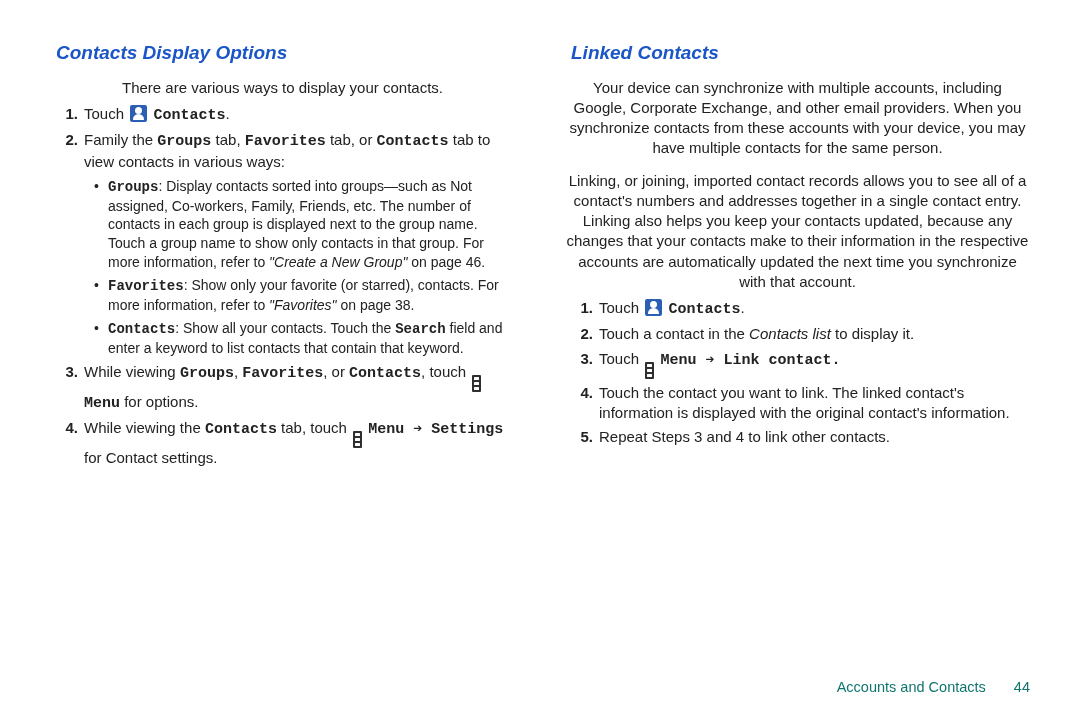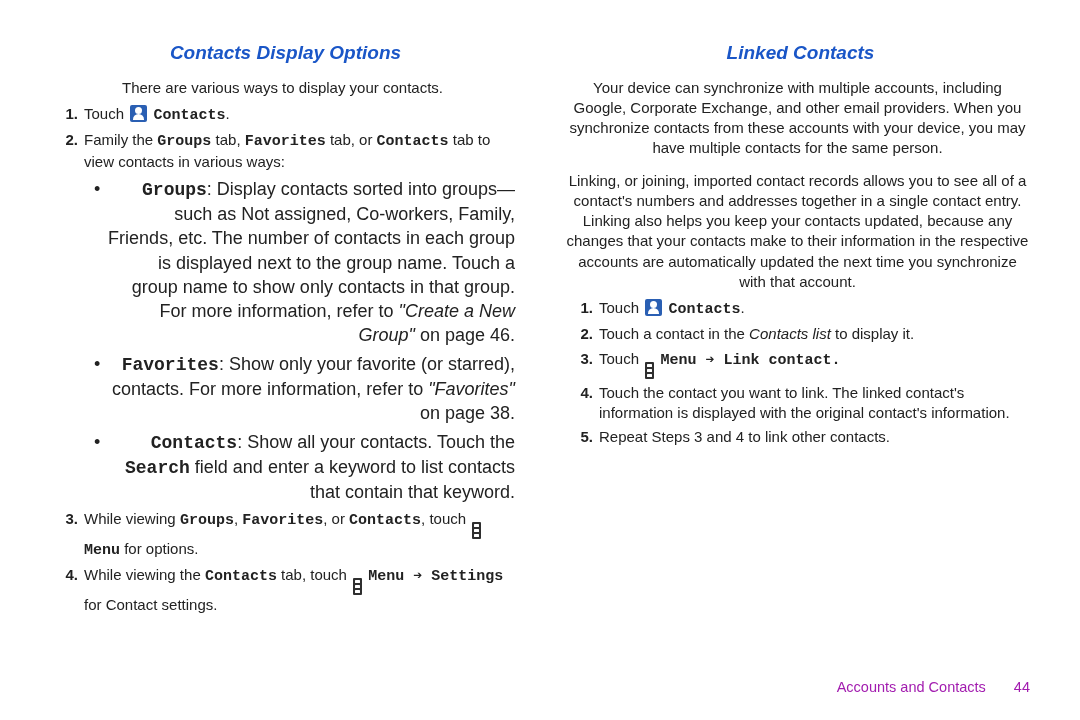--- a/index.html
+++ b/index.html
@@ -21,21 +21,20 @@
   .col {
     flex: 1;
     min-width: 0;
   }
   h2.section {
     color: #1a56c7;
     font-style: italic;
     font-weight: bold;
     font-size: 19px;
     margin: 0 0 6px 6px;
-    text-align: center;
   }
   h3.sub {
     color: #d96b1a;
     font-weight: bold;
     font-size: 15.5px;
     margin: 8px 0 4px 0;
   }
   p { margin: 12px 0 6px 0; text-align: center; }
   ol.numlist {
     list-style: none;
@@ -57,22 +56,21 @@
   }
   ul.bul {
     list-style: none;
     padding: 0;
     margin: 4px 0 4px 10px;
   }
   ul.bul > li {
     position: relative;
     padding-left: 14px;
     margin: 4px 0;
-    font-size: 18px;
-    text-align: right;
+    font-size: 14px;
   }
   ul.bul > li::before {
     content: "•";
     position: absolute;
     left: 0;
     top: 0;
   }
   .b { font-weight: bold; font-family: Liberation Mono, monospace; }
   .i { font-style: italic; }
   .contacts-icon {
@@ -119,21 +117,21 @@
     height: 3px;
     width: 5px;
     background: #fff;
     border-radius: 0.5px;
   }
   .footer {
     position: absolute;
     bottom: 22px;
     right: 50px;
     font-size: 14.5px;
-    color: #a21caf;
+    color: #0f766e;
   }
   .footer .pn { margin-left: 24px; }
 </style>
 </head>
 <body>
 
 <div class="page">
 
   <div class="col">
     <h2 class="section">Contacts Display Options</h2>

